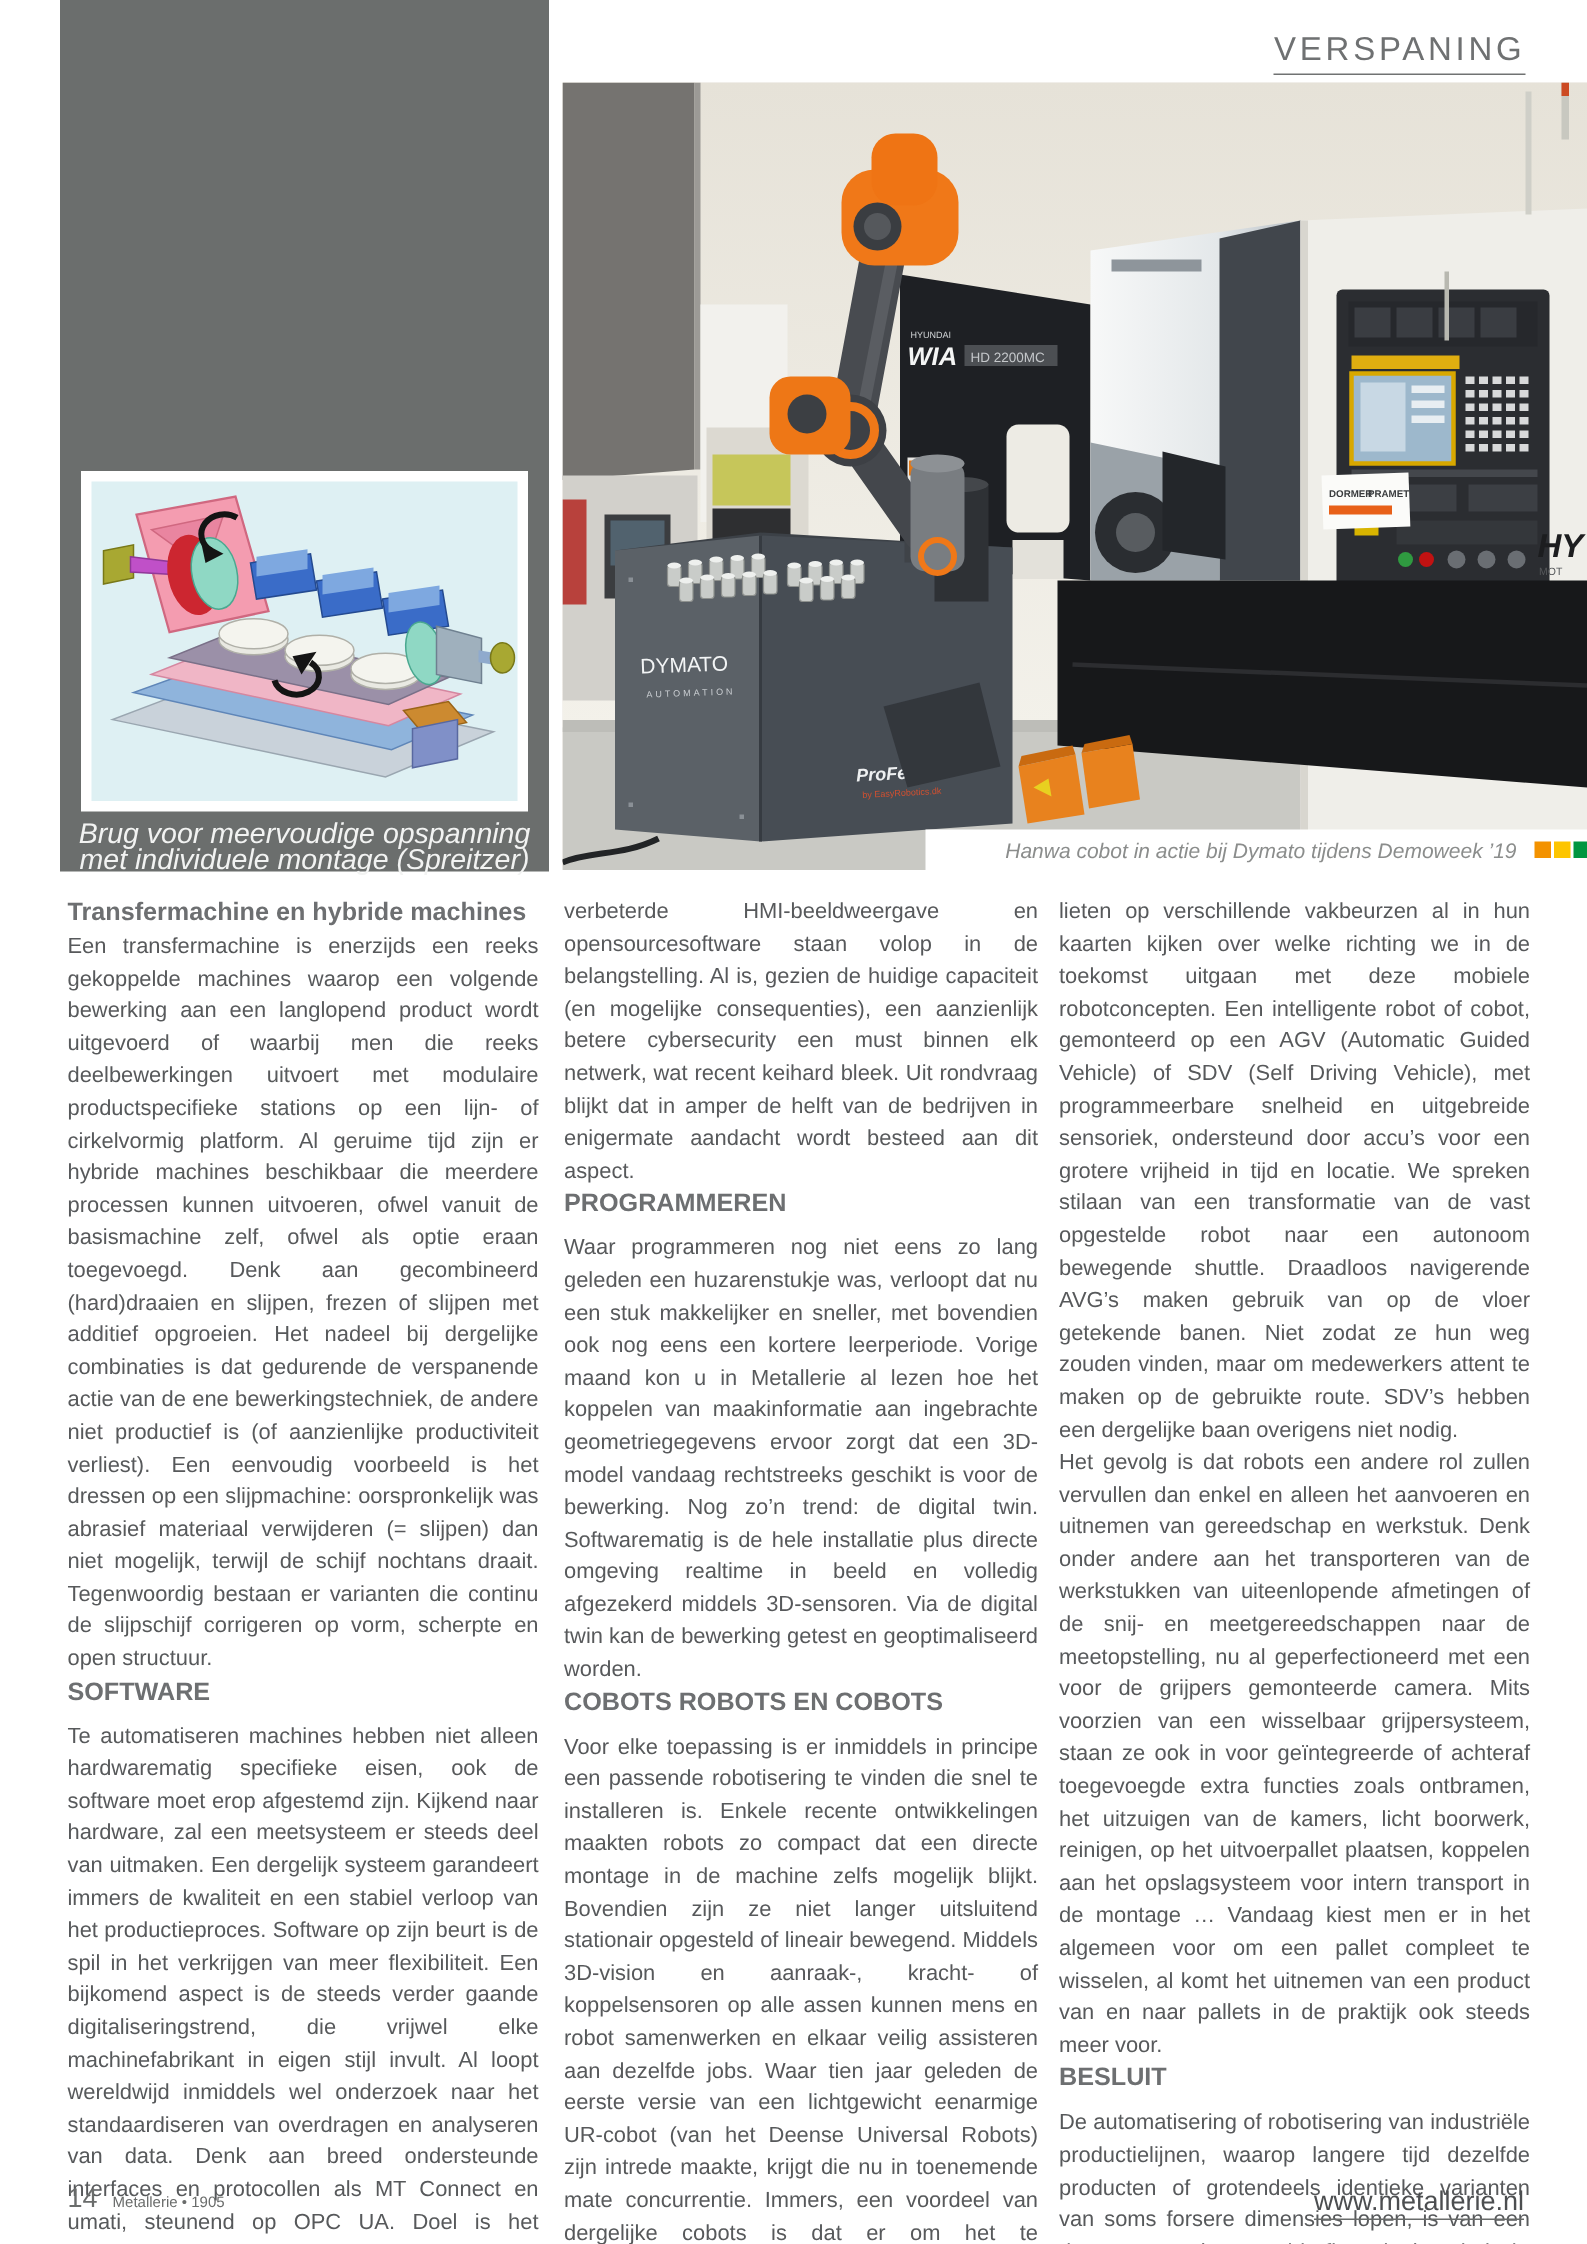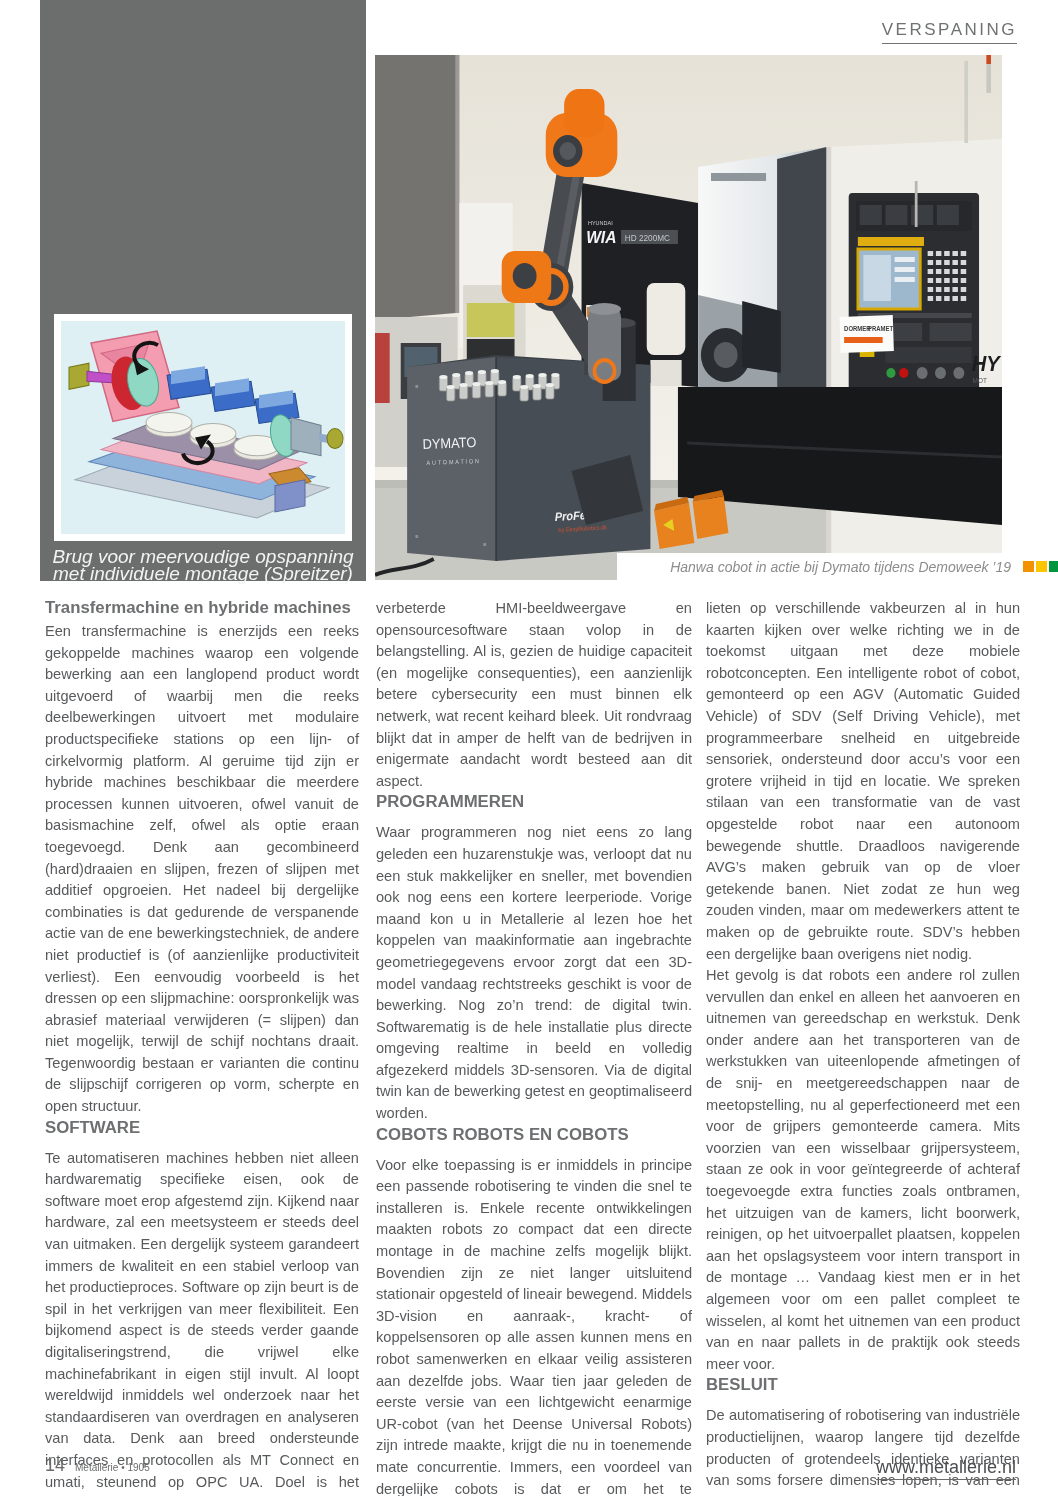--- a/index.html
+++ b/index.html
@@ -4,42 +4,42 @@
 <style>
   html,body{margin:0;padding:0;}
   body{
     width:1058px;height:1496px;position:relative;background:#ffffff;
     font-family:"Liberation Sans","DejaVu Sans",sans-serif;
     overflow:hidden;
   }
   
   .section-label{
     position:absolute;top:20px;right:41px;
-    font-size:17px;letter-spacing:2.5px;color:#6f7172;
+    font-size:22px;letter-spacing:2.5px;color:#6f7172;
     border-bottom:1.5px solid #707272;padding-bottom:3px;
     font-weight:400;
   }
   
   .gray-block{
     position:absolute;left:40px;top:0;width:326px;height:581px;
     background:#6b6e6d;
   }
   .cad-frame{
     position:absolute;left:14px;top:314px;width:298px;height:227px;
     background:#ffffff;padding:0;box-sizing:border-box;
   }
   .cad-inner{position:absolute;left:7px;top:7px;right:7px;bottom:7px;background:#def0f3;}
   .cad-inner svg{width:100%;height:100%;display:block;}
   .figure-caption{
     position:absolute;left:0;right:0;top:548px;text-align:center;
     color:#f2f3f2;font-style:italic;font-size:19px;line-height:17px;
   }
   
   .photo{
-    position:absolute;left:375px;top:55px;width:627px;height:525px;background:#e9e6df;
+    position:absolute;left:375px;top:55px;width:683px;height:525px;background:#e9e6df;
   }
   .photo svg{width:100%;height:100%;display:block;}
   .photo-caption-bar{
     position:absolute;left:617px;top:553px;width:475px;height:27px;background:#ffffff;
     display:flex;align-items:center;justify-content:flex-end;box-sizing:border-box;padding-right:6px;
   }
   .photo-caption-text{
     color:#8b8d8c;font-style:italic;font-size:14px;margin-right:12px;white-space:nowrap;
   }
   .caption-squares{display:flex;gap:2px;}

